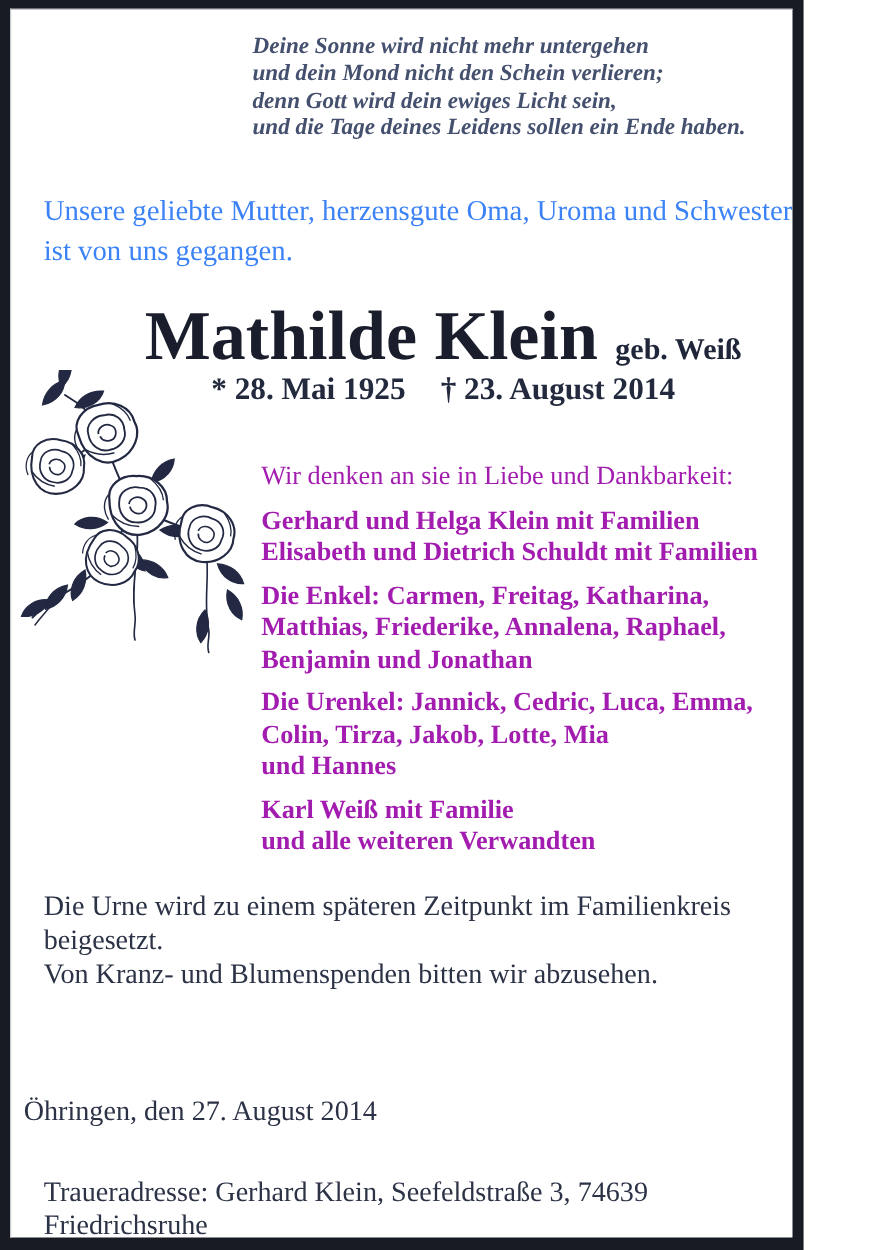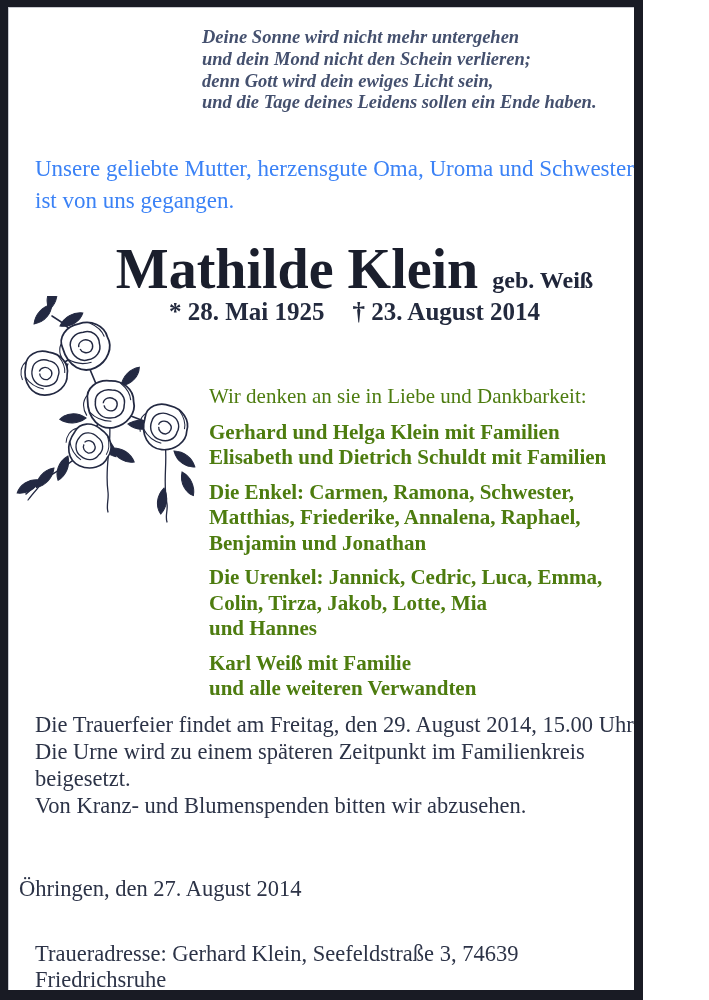--- a/index.html
+++ b/index.html
@@ -37,22 +37,22 @@
     text-align:center;white-space:nowrap;color:#1a1e2c;
   }
   .name{font-size:56px;font-weight:bold;letter-spacing:0px;}
   .maiden{font-size:24px;font-weight:600;margin-left:14px;color:#20263a;}
   .dates{
     position:absolute;left:0;top:298px;width:709px;
     text-align:center;font-size:25px;font-weight:600;color:#232a3e;
   }
   .dates .death{margin-left:28px;}
   .tribute{
-    position:absolute;left:209px;top:384px;width:470px;
-    font-size:21px;line-height:25.5px;color:#4d7c0f;
+    position:absolute;left:209px;top:368px;width:470px;
+    font-size:21px;line-height:25.5px;color:#a21caf;
   }
   .tribute-heading{font-weight:normal;margin-bottom:10px;}
   .mourner-group{font-weight:bold;margin-bottom:9px;}
   .funeral{
     position:absolute;left:35px;top:711px;
     font-size:22.5px;line-height:27px;color:#2c3347;
   }
   .city-date{
     position:absolute;left:19px;top:876px;
     font-size:22.5px;color:#2c3347;
@@ -137,37 +137,36 @@
     <span class="birth">* 28. Mai 1925</span><span class="death">† 23. August 2014</span>
   </div>
 
   <div class="tribute">
     <div class="tribute-heading">Wir denken an sie in Liebe und Dankbarkeit:</div>
     <div class="mourner-group">
       <div>Gerhard und Helga Klein mit Familien</div>
       <div>Elisabeth und Dietrich Schuldt mit Familien</div>
     </div>
     <div class="mourner-group">
-      <div>Die Enkel: Carmen, Ramona, Schwester,</div>
+      <div>Die Enkel: Carmen, Freitag, Katharina,</div>
       <div>Matthias, Friederike, Annalena, Raphael,</div>
       <div>Benjamin und Jonathan</div>
     </div>
     <div class="mourner-group">
       <div>Die Urenkel: Jannick, Cedric, Luca, Emma,</div>
       <div>Colin, Tirza, Jakob, Lotte, Mia</div>
       <div>und Hannes</div>
     </div>
     <div class="mourner-group">
       <div>Karl Weiß mit Familie</div>
       <div>und alle weiteren Verwandten</div>
     </div>
   </div>
 
   <div class="funeral">
-    <div>Die Trauerfeier findet am Freitag, den 29. August 2014, 15.00 Uhr</div>
     <div>Die Urne wird zu einem späteren Zeitpunkt im Familienkreis</div>
     <div>beigesetzt.</div>
     <div>Von Kranz- und Blumenspenden bitten wir abzusehen.</div>
   </div>
 
   <div class="city-date">Öhringen, den 27. August 2014</div>
 
   <div class="address">Traueradresse: Gerhard Klein, Seefeldstraße 3, 74639 Friedrichsruhe</div>
 
   <div class="frame"></div>

